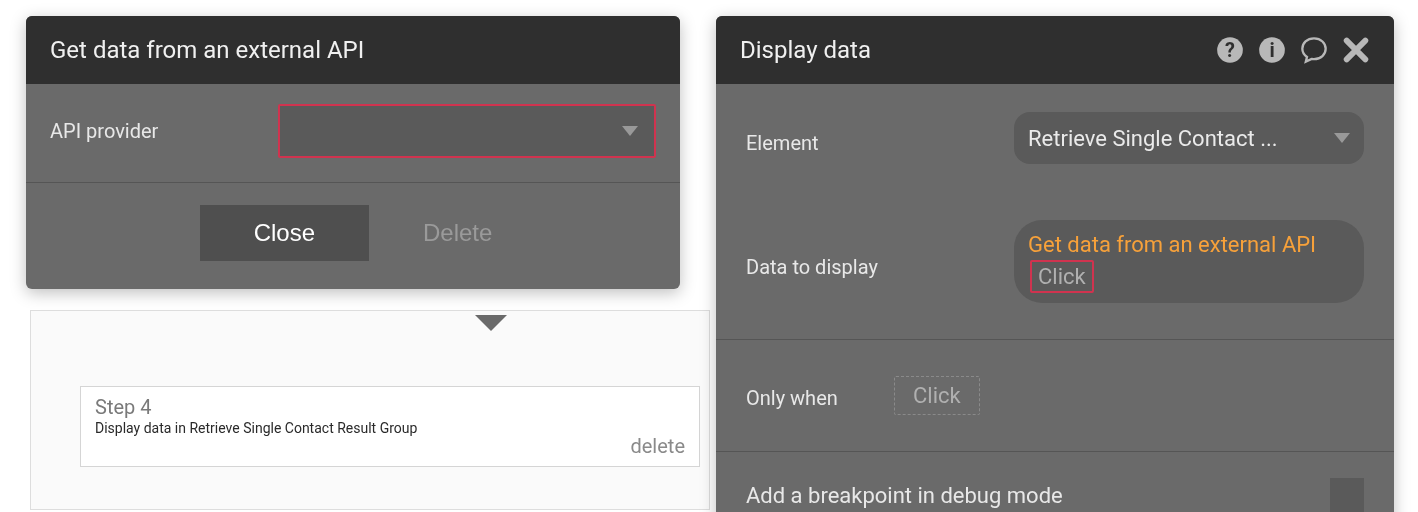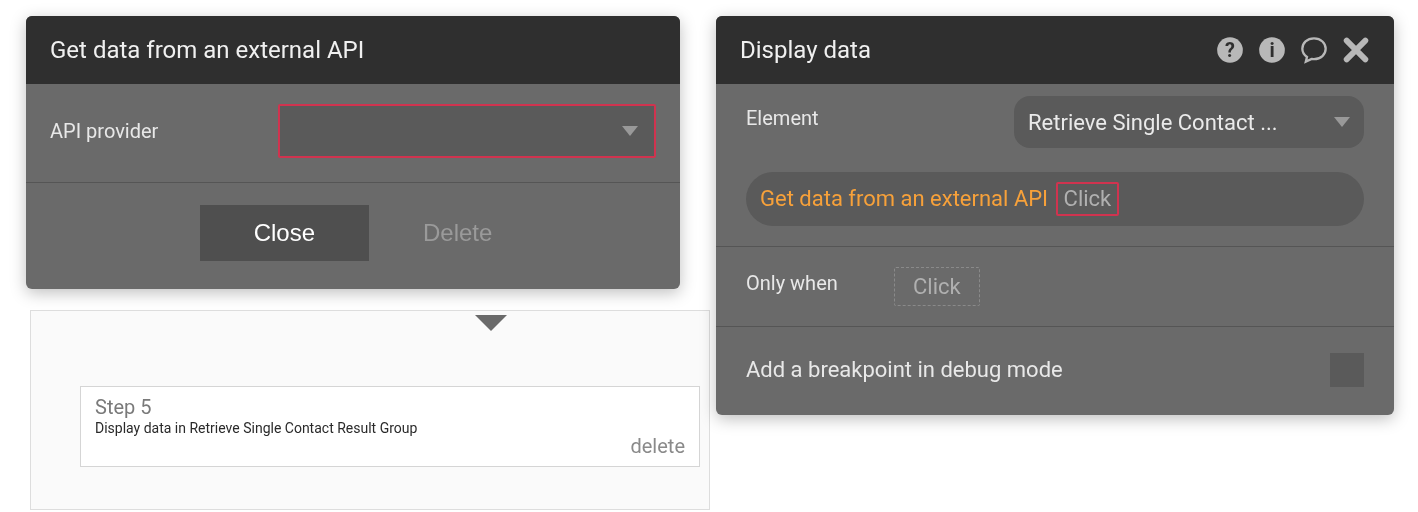--- a/index.html
+++ b/index.html
@@ -130,21 +130,21 @@
       color: #8a8a8a;
       font-size: 20px;
       margin-top: -4px;
     }
     .right-panel {
       position: absolute;
       left: 716px;
       top: 16px;
       width: 678px;
     }
-    .right-body .field-row { padding: 12px 30px; align-items: flex-start; }
+    .right-body .field-row { padding: 28px 30px; align-items: center; }
     .right-body .field-label { min-width: 240px; padding-top: 10px; }
     .elem-select {
       flex: 1;
       background: #5a5a5a;
       height: 52px;
       display: flex;
       align-items: center;
       padding: 0 14px;
       justify-content: space-between;
       color: #eaeaea;
@@ -227,21 +227,21 @@
     </div>
     <div class="button-row">
       <button class="btn btn-close">Close</button>
       <button class="btn btn-delete">Delete</button>
     </div>
   </div>
 </div>
 <div class="arrow-pointer"></div>
 
 <div class="step-card">
-  <div class="step-label">Step 5</div>
+  <div class="step-label">Step 4</div>
   <div class="step-title">Display data in Retrieve Single Contact Result Group</div>
   <div class="step-delete">delete</div>
 </div>
 
 <div class="panel right-panel">
   <div class="panel-header">
     <span>Display data</span>
     <div class="header-icons">
       <svg class="hicon" viewBox="0 0 24 24">
           <circle cx="12" cy="12" r="11" fill="#b8b8b8"></circle>
@@ -263,20 +263,21 @@
 
     <div class="field-row">
       <div class="field-label">Element</div>
       <div class="elem-select">
         <span>Retrieve Single Contact ...</span>
         <span class="caret"></span>
       </div>
     </div>
 
     <div class="field-row">
+      <div class="field-label">Data to display</div>
       <div class="data-expr">
         <span class="expr-orange">Get data from an external API</span>
         <span class="expr-token">Click</span>
       </div>
     </div>
 
     <div class="divider"></div>
 
     <div class="field-row">
       <div class="field-label" style="min-width:120px; padding-top:4px;">Only when</div>

